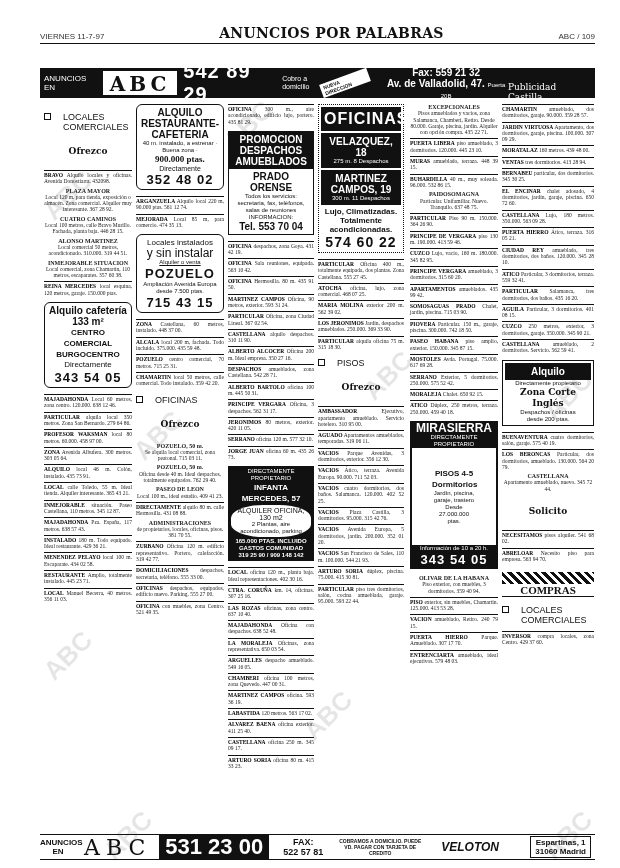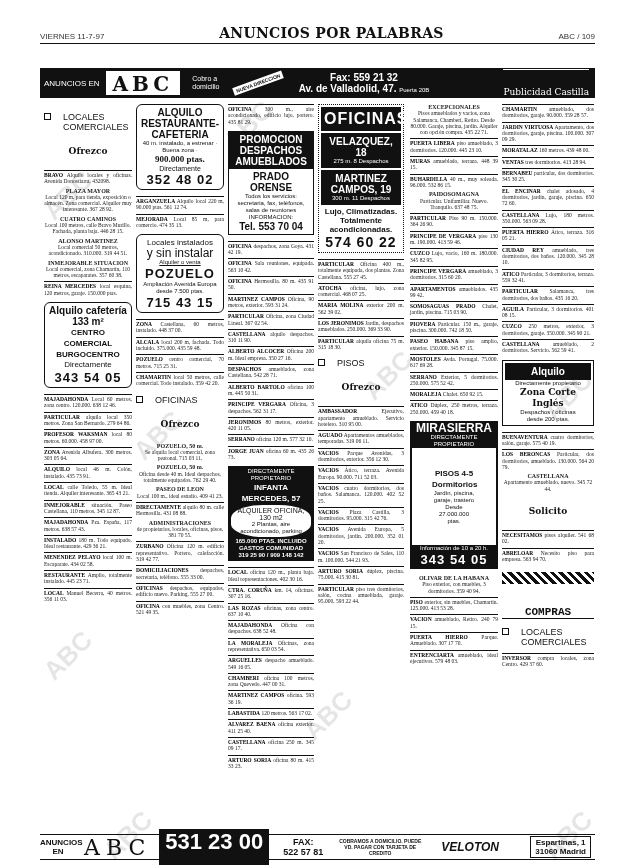--- a/index.html
+++ b/index.html
@@ -43,21 +43,21 @@
 
   .box { border: 1.5px solid #111; border-radius: 6px; text-align: center; font-family: "Liberation Sans", sans-serif; margin: 6px 0; padding: 2px; }
   .box.dark { background: #111; color: #fff; border-radius: 0; }
   .box .l1 { font-weight: bold; font-size: 10px; line-height: 11px; }
   .box .l2 { font-size: 6px; line-height: 7px; }
   .box .big { font-weight: bold; font-size: 13px; letter-spacing: 1px; }
 
   .footer { position: absolute; left: 40px; top: 834px; width: 555px; height: 26px; display: flex; align-items: center; font-family: "Liberation Sans", sans-serif; border-top: 1px solid #111; border-bottom: 1px solid #111; }
   .f-label { font-weight: bold; font-size: 8px; line-height: 9px; text-align: center; width: 36px; }
   .f-logo { font-family: "DejaVu Serif", serif; font-size: 22px; letter-spacing: 6px; margin: 0 8px; color: #111; }
-  .f-phone { background: #111; color: #fff; font-weight: bold; font-size: 22px; padding: 0 6px; height: 36px; line-height: 26px; }
+  .f-phone { background: #111; color: #fff; font-weight: bold; font-size: 22px; padding: 0 6px; height: 26px; line-height: 26px; }
   .f-fax { text-align: center; margin-left: 14px; font-weight: bold; font-size: 9px; line-height: 10px; }
   .f-note { font-size: 5px; line-height: 6px; text-align: center; margin-left: 12px; font-weight: bold; }
   .f-brand { font-style: italic; font-weight: bold; font-size: 12px; margin-left: 16px; }
   .f-addr { margin-left: auto; margin-right: 4px; border: 1px solid #111; font-weight: bold; font-size: 8px; line-height: 9px; padding: 1px 4px; text-align: center; }
 
   .watermark { position: absolute; font-family: "Liberation Sans", sans-serif; font-size: 26px; font-weight: bold; color: rgba(0,0,0,0.10); transform: rotate(-45deg); pointer-events: none; }
 </style>
 </head>
 <body>
 
@@ -73,20 +73,21 @@
 
 <div class="page-header">
   <span class="hdr-date">VIERNES 11-7-97</span>
   <span class="hdr-title">ANUNCIOS POR PALABRAS</span>
   <span class="hdr-page">ABC / 109</span>
 </div>
 
 <div class="banner">
   <span class="b-label">ANUNCIOS EN</span>
   <span class="b-logo">ABC</span>
+  <span class="b-phone">542 89 29</span>
   <span class="b-cobro">Cobro a domicilio</span>
   <span class="b-stamp">NUEVA DIRECCION</span>
   <div class="b-addr">
     <div class="b-fax">Fax: 559 21 32</div>
     <div class="b-street"><span>Av. de Valladolid, 47.</span> <small>Puerta 20B</small></div>
   </div>
   <span class="b-pub">Publicidad Castilla</span>
 </div>
 
 <div class="col c1">
@@ -341,21 +342,21 @@
       <div class="ad ruled"><b>LOS BERONCAS</b> <span>Particular, dos dormitorios, amueblado. 130.000. 564 20 79.</span></div>
       <div class="ad center"><span class="ad-title">CASTELLANA</span><span>Apartamento amueblado, nuevo. 345 72 44.</span></div>
     </div>
   <div class="subhead">Solicito</div>
   <div id="c6-ads-c">
       <div class="ad ruled"><b>NECESITAMOS</b> <span>pisos alquiler. 541 68 02.</span></div>
       <div class="ad ruled"><b>ABRELOAR</b> <span>Necesito piso para empresa. 563 94 70.</span></div>
     </div>
   <div style="margin:10px 0 6px;text-align:center;border-bottom:1px solid #111;">
     <div style="height:12px;background:repeating-linear-gradient(45deg,#111 0 3px,#fff 3px 6px);"></div>
-    <div style="font-family:Liberation Mono, monospace;font-weight:bold;font-size:11px;margin-top:22px;">COMPRAS</div>
+    <div style="font-family:Liberation Serif, serif;font-weight:bold;font-size:11px;">COMPRAS</div>
   </div>
   <div class="section-head">
     <span class="checkbox-icon"></span>
     <span>LOCALES COMERCIALES</span>
   </div>
   <div id="c6-ads-d">
       <div class="ad ruled"><b>INVERSOR</b> <span>compra locales, zona Centro. 429 37 60.</span></div>
     </div>
 </div>
 

